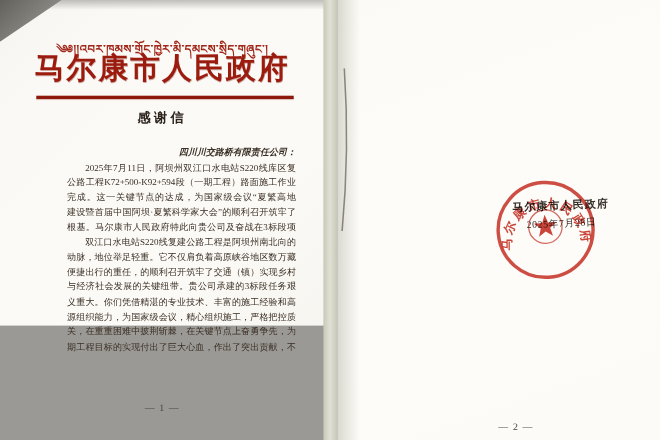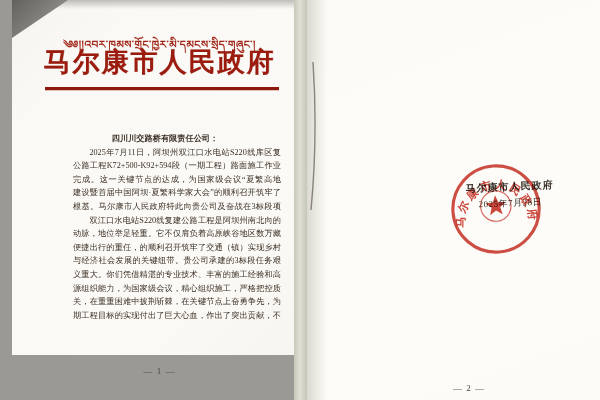--- a/index.html
+++ b/index.html
@@ -6,40 +6,40 @@
   body{
     width:600px;height:400px;overflow:hidden;
     background:#9b9995;
     font-family:"Liberation Serif","DejaVu Serif",serif;
     position:relative;
   }
   .scan{position:absolute;inset:0;}
 
   
   .page1{
-    position:absolute;left:12px;top:0;width:295px;height:355px;
+    position:absolute;left:0;top:0;width:295px;height:296px;
     background:linear-gradient(135deg,#f6f4ef 0%,#fbf9f5 20%,#fcfaf6 70%,#f7f5f0 100%);
   }
   .top-shade{position:absolute;left:0;top:0;width:295px;height:9px;
     background:linear-gradient(to bottom,rgba(95,93,87,.38),rgba(95,93,87,0));}
   .corner-shadow{position:absolute;left:0;top:0;width:62px;height:42px;
     clip-path:polygon(0 0,56px 0,0 38px);
     background:linear-gradient(135deg,#63615b 0%,#8a8882 55%,rgba(150,148,142,0) 100%);}
   .tibetan{position:absolute;left:0;top:33px;width:295px;text-align:center;
     color:#a1271a;font-size:10.5px;letter-spacing:.5px;font-weight:700;}
   .org-title{position:absolute;left:0;top:45px;width:295px;text-align:center;
     color:#9c1b0f;font-size:27px;font-weight:700;letter-spacing:2px;line-height:34px;
     text-shadow:.4px .4px 0 rgba(120,20,10,.35);}
   .red-rule{position:absolute;left:33px;top:87px;width:234px;height:2.5px;
     background:#8d190d;box-shadow:0 1px 0 rgba(141,25,13,.25);}
   .letter-title{position:absolute;left:0;top:99px;width:295px;text-align:center;
     color:#2b231c;font-size:12px;font-weight:700;letter-spacing:3px;}
   .body1{position:absolute;left:37px;top:132px;width:232px;
     color:#3a2f25;font-size:8.2px;line-height:13.6px;}
-  .salutation{text-align:center;font-weight:600;}
+  .salutation{text-align:right;font-weight:600;font-style:italic;}
   .line{text-align:justify;text-align-last:justify;height:13.6px;overflow:hidden;margin-left:24px;}
   .line-last{text-align-last:left;}
   .para.indent .line:first-child{text-indent:2em;}
   .page-no{position:absolute;color:#4c453c;font-size:9px;letter-spacing:1px;text-align:center;}
   .page-no.p1{left:0;top:366px;width:295px;}
   .page-no.p2{left:122px;top:383px;width:80px;}
 
   
   .gutter{position:absolute;left:294px;top:0;width:13px;height:400px;
     background:linear-gradient(to right,#c6c8b8,#e0e1d4 45%,#c4c7b6);}
@@ -67,20 +67,21 @@
   <div class="page1">
     <div class="top-shade"></div>
     <div class="corner-shadow"></div>
 
     <div class="tibetan">༄༅།།འབར་ཁམས་གྲོང་ཁྱེར་མི་དམངས་སྲིད་གཞུང་།</div>
 
     <div class="org-title">马尔康市人民政府</div>
 
     <div class="red-rule"></div>
 
+    <div class="letter-title">感谢信</div>
 
     <div class="body1">
       <div class="salutation">四川川交路桥有限责任公司：</div>
       <div class="para indent">
           <div class="line">2025年7月11日，阿坝州双江口水电站S220线库区复建</div>
           <div class="line">公路工程K72+500-K92+594段（一期工程）路面施工作业顺利</div>
           <div class="line">完成。这一关键节点的达成，为国家级会议“夏繁高地（马尔康）</div>
           <div class="line">建设暨首届中国阿坝·夏繁科学家大会”的顺利召开筑牢了交通</div>
           <div class="line">根基。马尔康市人民政府特此向贵公司及奋战在3标段项目现场</div>
         </div>

